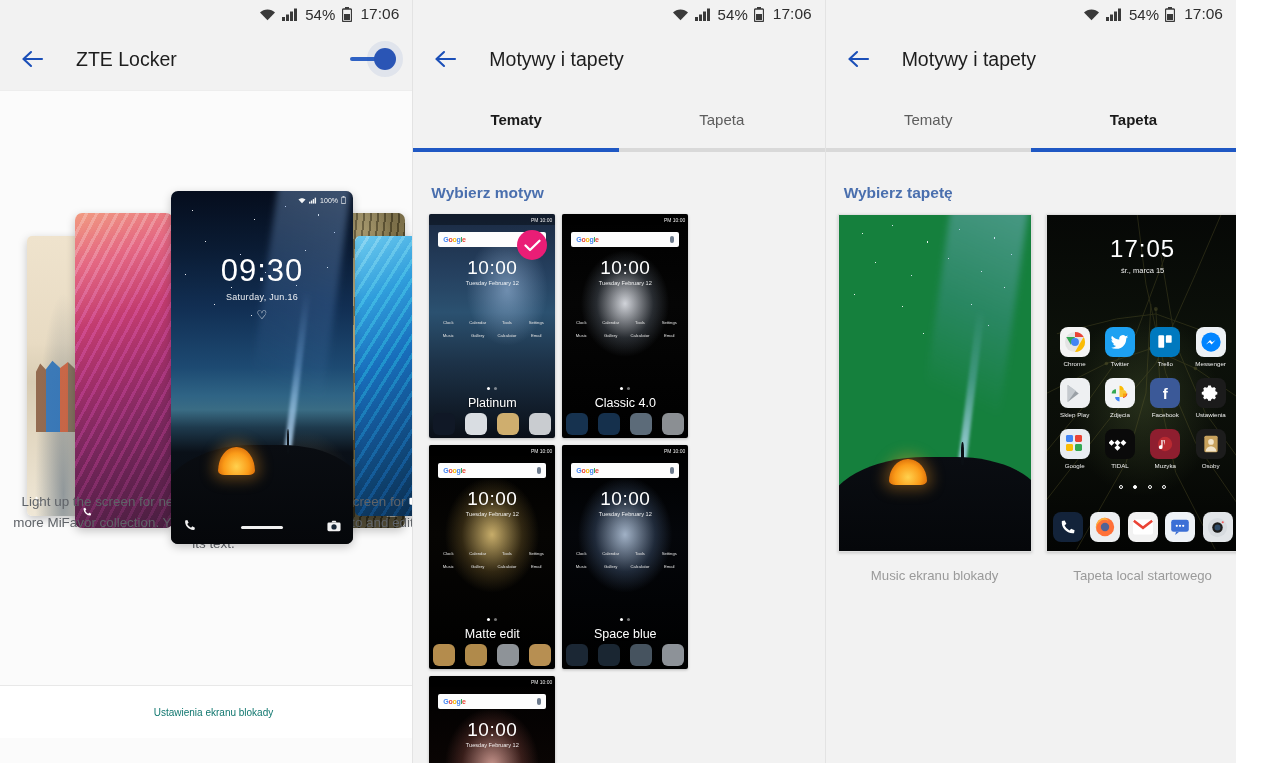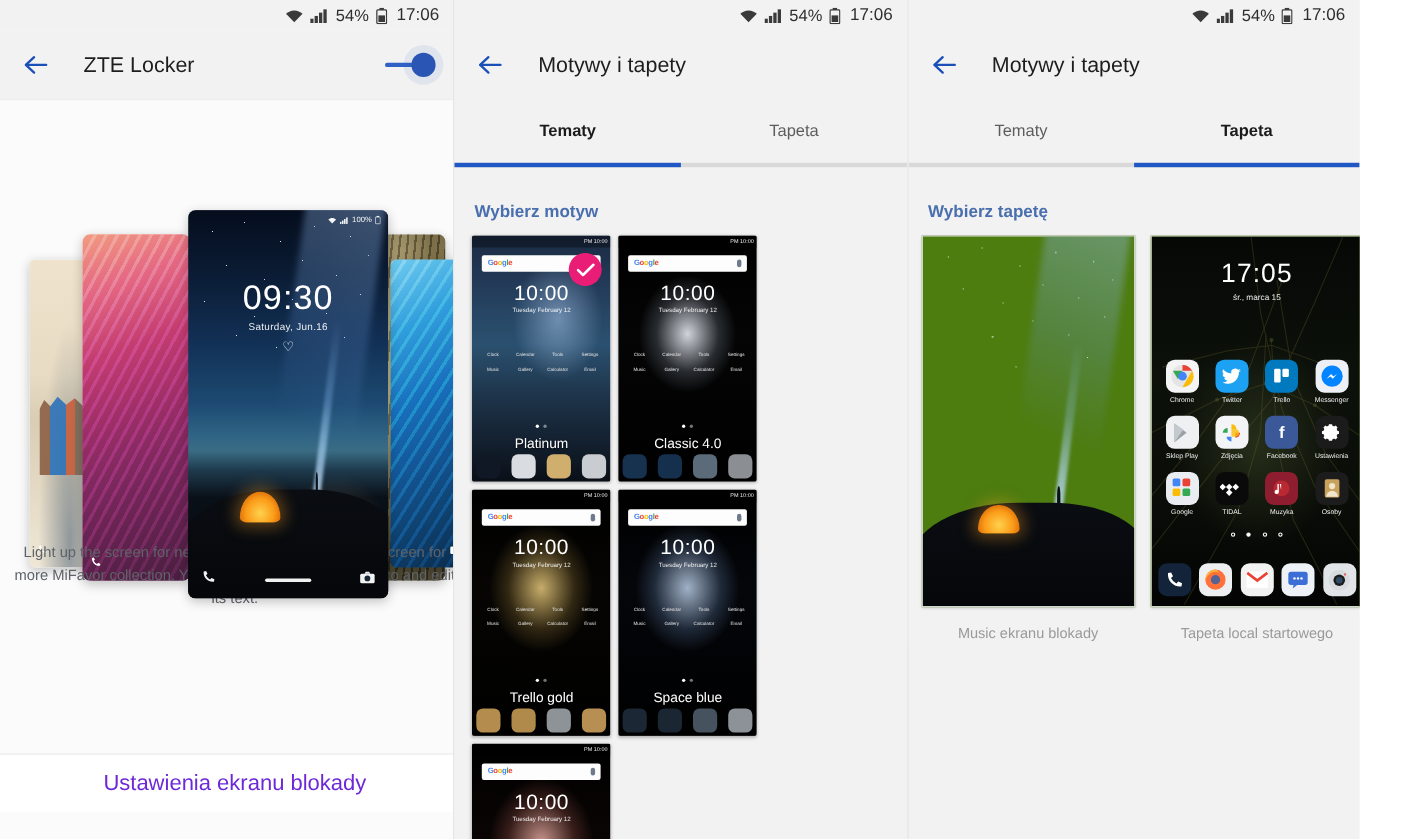--- a/index.html
+++ b/index.html
@@ -182,21 +182,21 @@
   .hint-text {
     position:absolute; top:400px; left:0; width:427px; padding:0 10px;
     text-align:center; font-size:13.4px; line-height:21px; color:#5f6368;
   }
 
   .left-footer {
     position:absolute; left:0; bottom:0; width:427px; height:53px;
     background:#ffffff; border-top:1px solid #e8e8e8;
     display:flex; align-items:center; justify-content:center; cursor:pointer;
   }
-  .left-footer span { font-size:20px; color:#6d28d9; }
+  .left-footer span { font-size:10px; color:#0f766e; }
 
   
   .tabs { display:flex; height:58px; background:#f2f2f2; position:relative; }
   .tab {
     flex:1; display:flex; align-items:center; justify-content:center;
     font-size:15px; color:#5d5d5d; cursor:pointer; user-select:none;
   }
   .tab.active { color:#1a1a1a; font-weight:bold; }
   .tab-underline-wrap { height:4px; background:#d9d9d9; position:relative; }
   .tab-underline { position:absolute; top:0; height:4px; width:50%; background:#1f58c4; }
@@ -283,21 +283,21 @@
       radial-gradient(ellipse 52% 36% at 50% 40%, rgba(240,180,170,.82) 0%, rgba(180,95,85,.28) 46%, rgba(0,0,0,0) 72%),
       linear-gradient(#000 0%, #0a0504 40%, #000 100%);
   }
 
   
   .wall-area { background:#f2f2f2; }
   .wall-grid { display:flex; gap:14px; padding:0 12px; }
   .wall-col { width:194px; }
   .wall-thumb {
     width:194px; height:338px; position:relative; overflow:hidden;
-    border:1px solid #e0e0e0; background:#4d7c0f;
+    border:1px solid #e0e0e0; background:#15803d;
     box-shadow:0 1px 3px rgba(0,0,0,.18); cursor:pointer;
   }
   .wall-label { text-align:center; font-size:13.2px; color:#9a9a9a; padding-top:16px; }
 
   
   .hs-bg {
     position:absolute; inset:0;
     background:
       radial-gradient(ellipse 60% 42% at 50% 56%, rgba(60,72,40,.55) 0%, rgba(0,0,0,0) 66%),
       linear-gradient(#060806 0%, #0c110a 38%, #0a0d08 70%, #030403 100%);
@@ -617,21 +617,21 @@
               <span class="tc-app"><span class="sq" style="background:#1d1810"></span><span class="lb">Settings</span></span>
             </div>
             <div class="tc-row">
               <span class="tc-app"><span class="sq" style="background:#b18a4e"></span><span class="lb">Music</span></span>
               <span class="tc-app"><span class="sq" style="background:#f3eee0"></span><span class="lb">Gallery</span></span>
               <span class="tc-app"><span class="sq" style="background:#241f16"></span><span class="lb">Calculator</span></span>
               <span class="tc-app"><span class="sq" style="background:#c49a52"></span><span class="lb">Email</span></span>
             </div>
           </div>
           <div class="tc-dots"><i></i><i class="off"></i></div>
-          <div class="tc-name">Trello gold</div>
+          <div class="tc-name">Matte edit</div>
           <div class="tc-dock">
             <span class="sq" style="background:#b48c4d"></span>
               <span class="sq" style="background:#b08a4b"></span>
             <span class="sq" style="background:#8e9398"></span>
               <span class="sq" style="background:#b78f52"></span>
           </div>
         </div>
 
         <div class="theme-card bg-space">
           <div class="tc-status">

